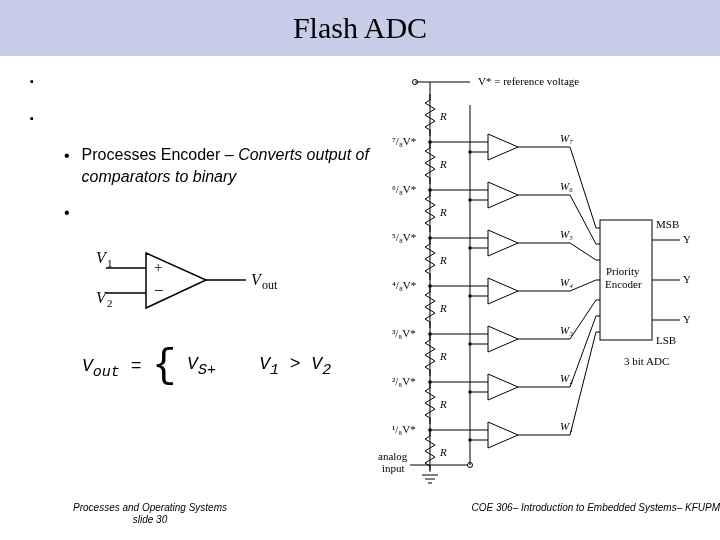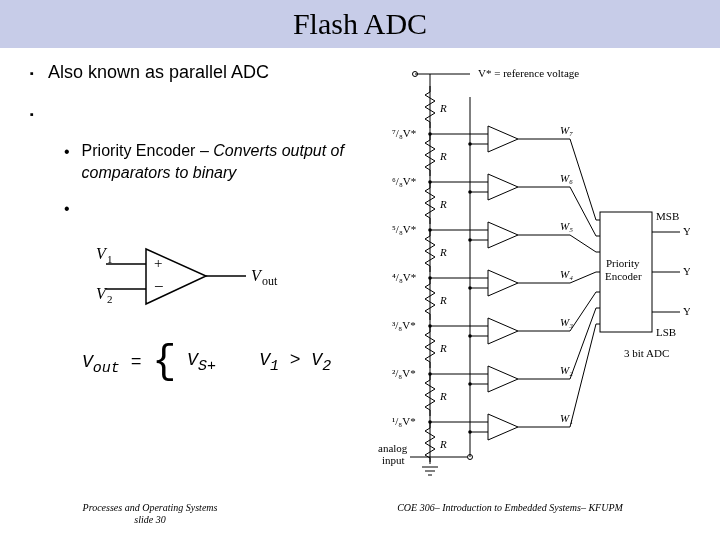--- a/index.html
+++ b/index.html
@@ -1,56 +1,55 @@
 <!DOCTYPE html>
 <html><head>
 <meta charset="utf-8">
 <style>
   * { box-sizing: border-box; margin: 0; padding: 0; }
   body { width: 720px; height: 540px; background: #fff; font-family: Arial, sans-serif; position: relative; }
-  .title-bar { background: #c7cce8; height: 48px; display: flex; align-items: center; justify-content: center; }
+  .title-bar { background: #c7cce8; height: 56px; display: flex; align-items: center; justify-content: center; }
   .title-bar h1 { font-family: "Comic Sans MS", cursive; font-size: 30px; color: #000; font-weight: normal; }
   .content { padding: 14px 30px 0 30px; display: flex; }
   .left-col { width: 360px; }
   .right-col { flex: 1; padding-top: 0; text-align: center; }
   .bullet1 { font-size: 18px; display: flex; align-items: flex-start; margin-bottom: 20px; }
   .bullet1 .sq { font-size: 11px; margin-right: 14px; margin-top: 5px; }
   .sub-list { margin-left: 34px; }
   .bullet2 { font-size: 16px; display: flex; align-items: flex-start; margin-bottom: 14px; line-height: 1.35; }
   .bullet2 .dot { margin-right: 12px; margin-top: 1px; }
   .italic { font-style: italic; }
   .comp-diagram { margin: 10px 0 0 66px; }
   .formula { margin: 12px 0 0 52px; font-family: Liberation Mono, monospace; font-size: 18px; font-style: italic; }
   .brace { display: inline-block; vertical-align: middle; }
-  .footer { position: absolute; bottom: 14px; left: 0; width: 720px; display: flex; font-size: 10px; font-style: italic; font-family: Liberation Serif, serif; }
+  .footer { position: absolute; bottom: 14px; left: 0; width: 720px; display: flex; font-size: 10px; font-style: italic; font-family: Liberation Sans, sans-serif; }
   .footer .fl { width: 300px; text-align: center; line-height: 1.2; }
-  .footer .fr { flex: 1; text-align: center; }
+  .footer .fr { flex: 1; text-align: right; }
   svg text { font-family: "Times New Roman", serif; }
 </style>
 </head>
 <body>
 
 <div class="title-bar">
   <h1>Flash ADC</h1>
 </div>
 
 <div class="content">
   <div class="left-col">
     <div class="bullet1">
       <span class="sq">▪</span>
-      <span>Also known as parallel ADC</span>
     </div>
     <div class="bullet1">
       <span class="sq">▪</span>
     </div>
     <div class="sub-list">
       <div class="bullet2">
         <span class="dot">•</span>
         <span>
-          <span>Priority Encoder – </span><span class="italic">Converts output of comparators to binary</span>
+          <span>Processes Encoder – </span><span class="italic">Converts output of comparators to binary</span>
         </span>
       </div>
       <div class="bullet2">
         <span class="dot">•</span>
       </div>
     </div>
 
     <div class="comp-diagram">
       <svg width="200" height="90">
         <line x1="10" y1="30" x2="50" y2="30" stroke="#000" stroke-width="1.5"></line>

